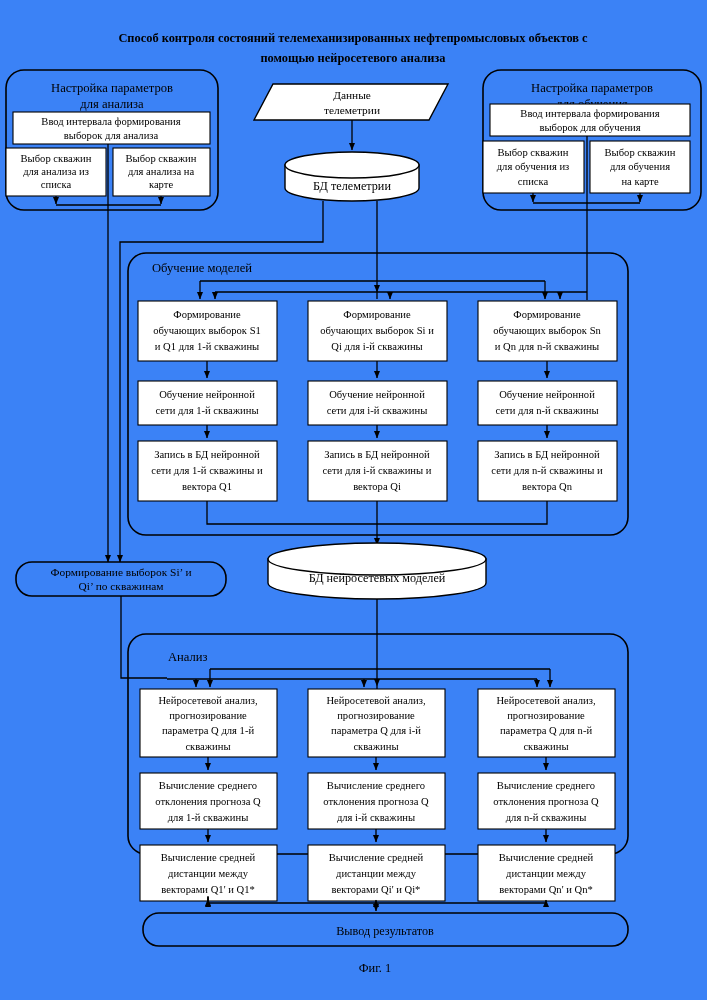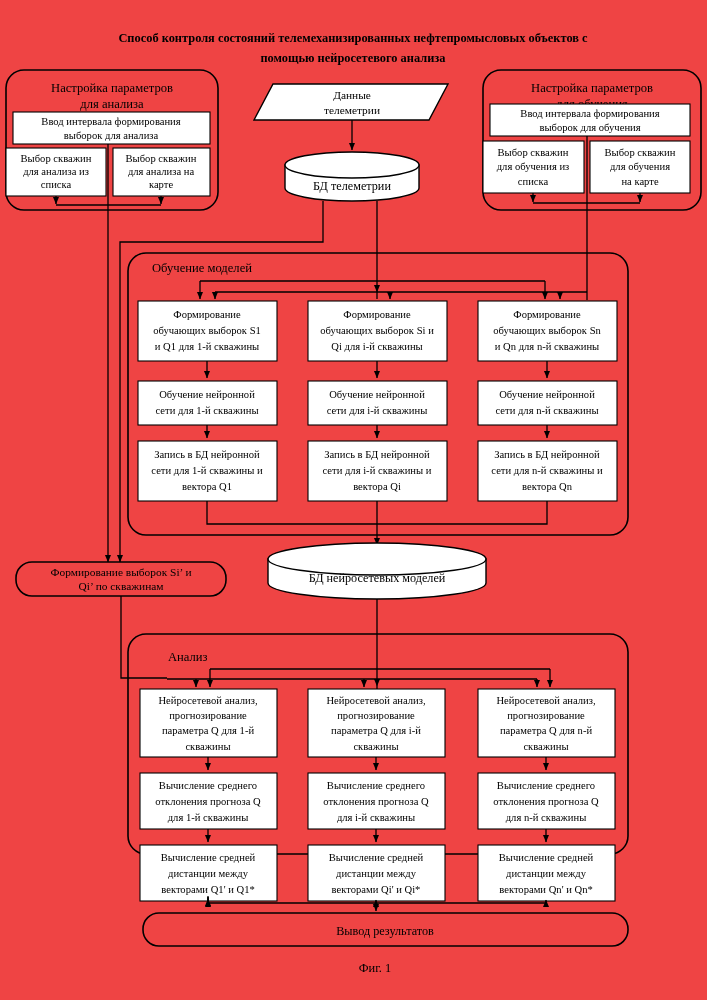--- a/index.html
+++ b/index.html
@@ -5,21 +5,21 @@
 <style>
   html, body {
     margin: 0;
     padding: 0;
     background: #ffffff;
   }
   #page {
     position: relative;
     width: 707px;
     height: 1000px;
-    background: #ef4444;
+    background: #3b82f6;
     font-family: "Liberation Serif", "DejaVu Serif", serif;
     overflow: hidden;
     text-decoration: underline;
   }
   #figure-svg {
     position: absolute;
     left: 0;
     top: 0;
     width: 707px;
     height: 1000px;

